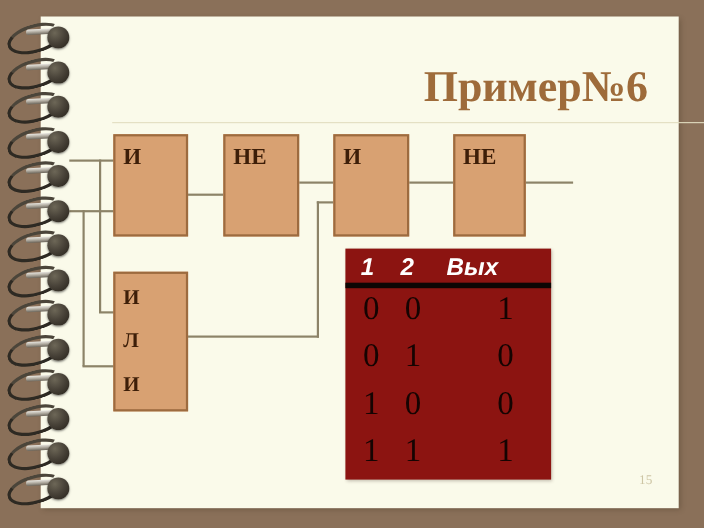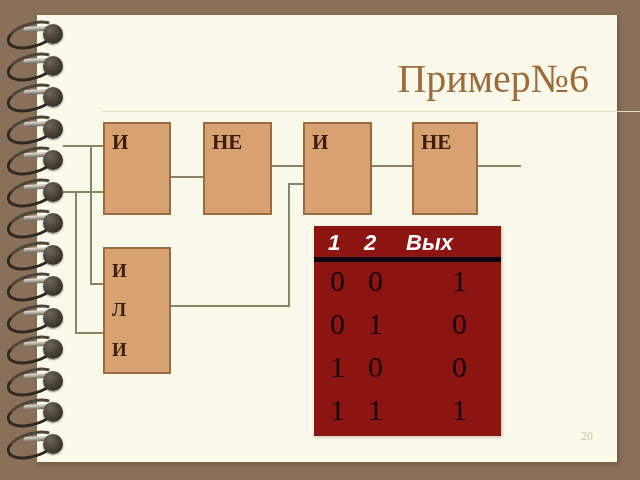--- a/index.html
+++ b/index.html
@@ -74,20 +74,21 @@
   .title {
     position: absolute;
     right: 28px;
     top: 40px;
     font-family: "Liberation Serif", serif;
     font-size: 40px;
     color: #9e6b3a;
     letter-spacing: 0px;
     white-space: nowrap;
     text-align: right;
+    font-weight: bold;
   }
   .title-rule {
     position: absolute;
     left: 65px;
     top: 96px;
     width: 540px;
     height: 1px;
     background: #e2ddc0;
   }
   
@@ -258,21 +259,21 @@
           <span class="c3">0</span>
         </div>
         <div class="tt-row">
           <span class="c1">1</span>
           <span class="c2">1</span>
           <span class="c3">1</span>
         </div>
       </div>
     </div>
 
-    <div class="page-number">20</div>
+    <div class="page-number">15</div>
   </div>
 
   <div class="spiral" id="spiral">
       <div class="ring-wire" style="top: 22px;"></div>
       <div class="ring-bead" style="top: 24px;"></div>
       <div class="ring-wire" style="top: 53.5px;"></div>
       <div class="ring-bead" style="top: 55.5px;"></div>
       <div class="ring-wire" style="top: 85px;"></div>
       <div class="ring-bead" style="top: 87px;"></div>
       <div class="ring-wire" style="top: 116.5px;"></div>

